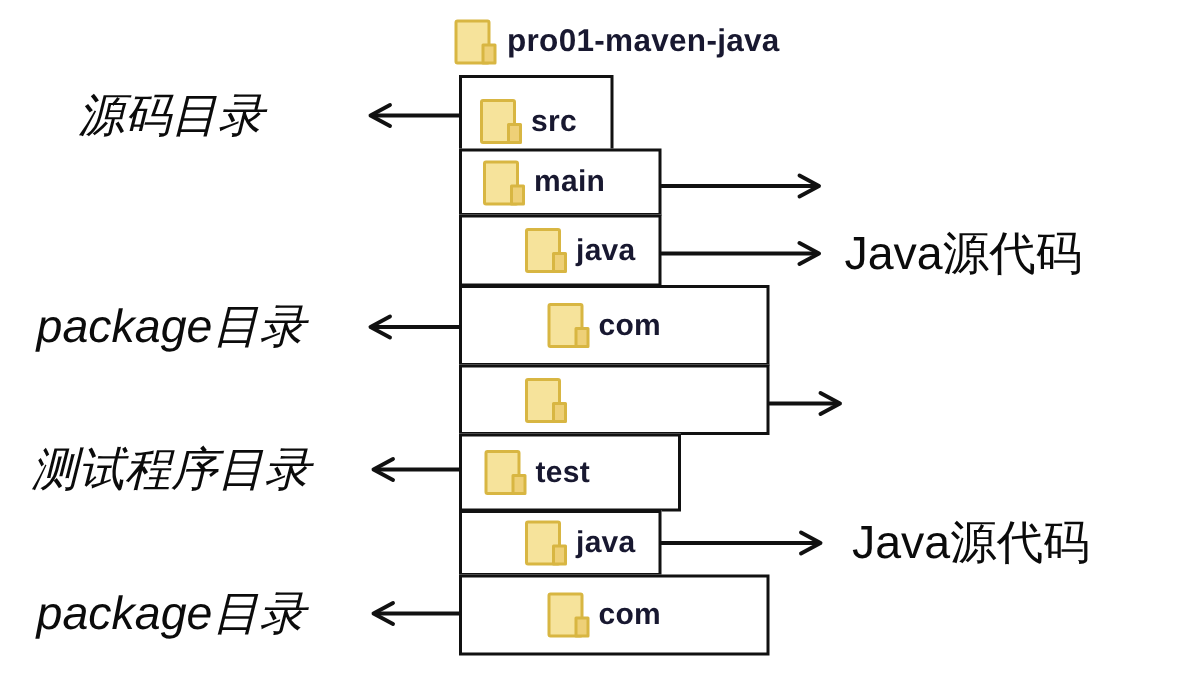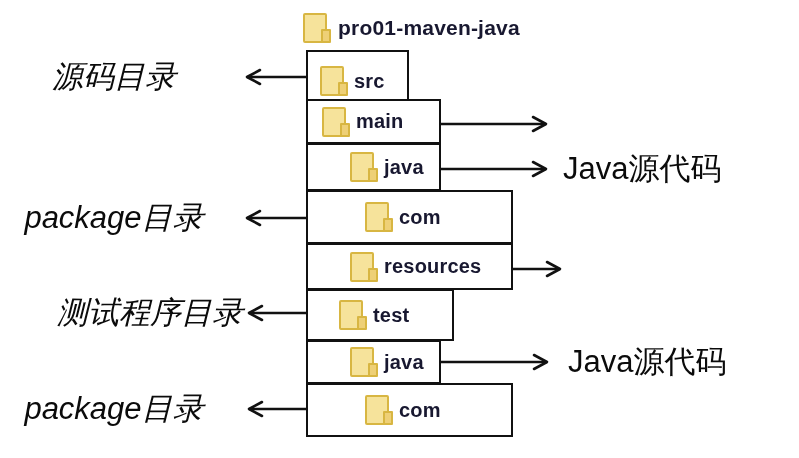--- a/index.html
+++ b/index.html
@@ -49,33 +49,33 @@
   }
   .node-label{
     font-size:20px;font-weight:600;color:var(--label);
     letter-spacing:0.2px;white-space:nowrap;
   }
   .box-src      {top:50px; height:62px;width:103px;padding-left:12px;}
   .box-main     {top:99px; height:45px;width:135px;padding-left:14px;}
   .box-java1    {top:143px;height:48px;width:135px;padding-left:42px;}
   .box-com1     {top:190px;height:54px;width:207px;padding-left:57px;}
   .box-resources{top:243px;height:47px;width:207px;padding-left:42px;}
-  .box-test     {top:289px;height:52px;width:148px;padding-left:31px;}
+  .box-test     {top:289px;height:52px;width:148px;padding-left:15px;}
   .box-java2    {top:340px;height:44px;width:135px;padding-left:42px;}
   .box-com2     {top:383px;height:54px;width:207px;padding-left:57px;}
 
   
   .anno{
     position:absolute;font-size:31px;line-height:40px;color:var(--anno);
     white-space:nowrap;
   }
   .anno-left{left:0;width:228px;text-align:center;font-style:italic;}
   .anno-src  {top:57px;}
   .anno-com1 {top:198px;}
-  .anno-test {top:293px;margin-left:36px;}
+  .anno-test {top:293px;}
   .anno-com2 {top:389px;}
   .anno-main     {left:563px;top:104px;}
   .anno-java1    {left:563px;top:149px;}
   .anno-resources{left:580px;top:250px;}
   .anno-java2    {left:568px;top:342px;}
 
   svg.arrows{position:absolute;inset:0;pointer-events:none;}
   svg.arrows line,svg.arrows polyline{
     stroke:var(--box-border);stroke-width:2.6;fill:none;
     stroke-linecap:round;stroke-linejoin:round;
@@ -102,21 +102,20 @@
   <div class="node-box box-java1">
     <span class="folder"></span>
     <span class="node-label">java</span>
   </div>
   <div class="node-box box-com1">
     <span class="folder"></span>
     <span class="node-label">com</span>
   </div>
   <div class="node-box box-resources">
     <span class="folder"></span>
-    <span class="node-label">resources</span>
   </div>
   <div class="node-box box-test">
     <span class="folder"></span>
     <span class="node-label">test</span>
   </div>
   <div class="node-box box-java2">
     <span class="folder"></span>
     <span class="node-label">java</span>
   </div>
   <div class="node-box box-com2">

